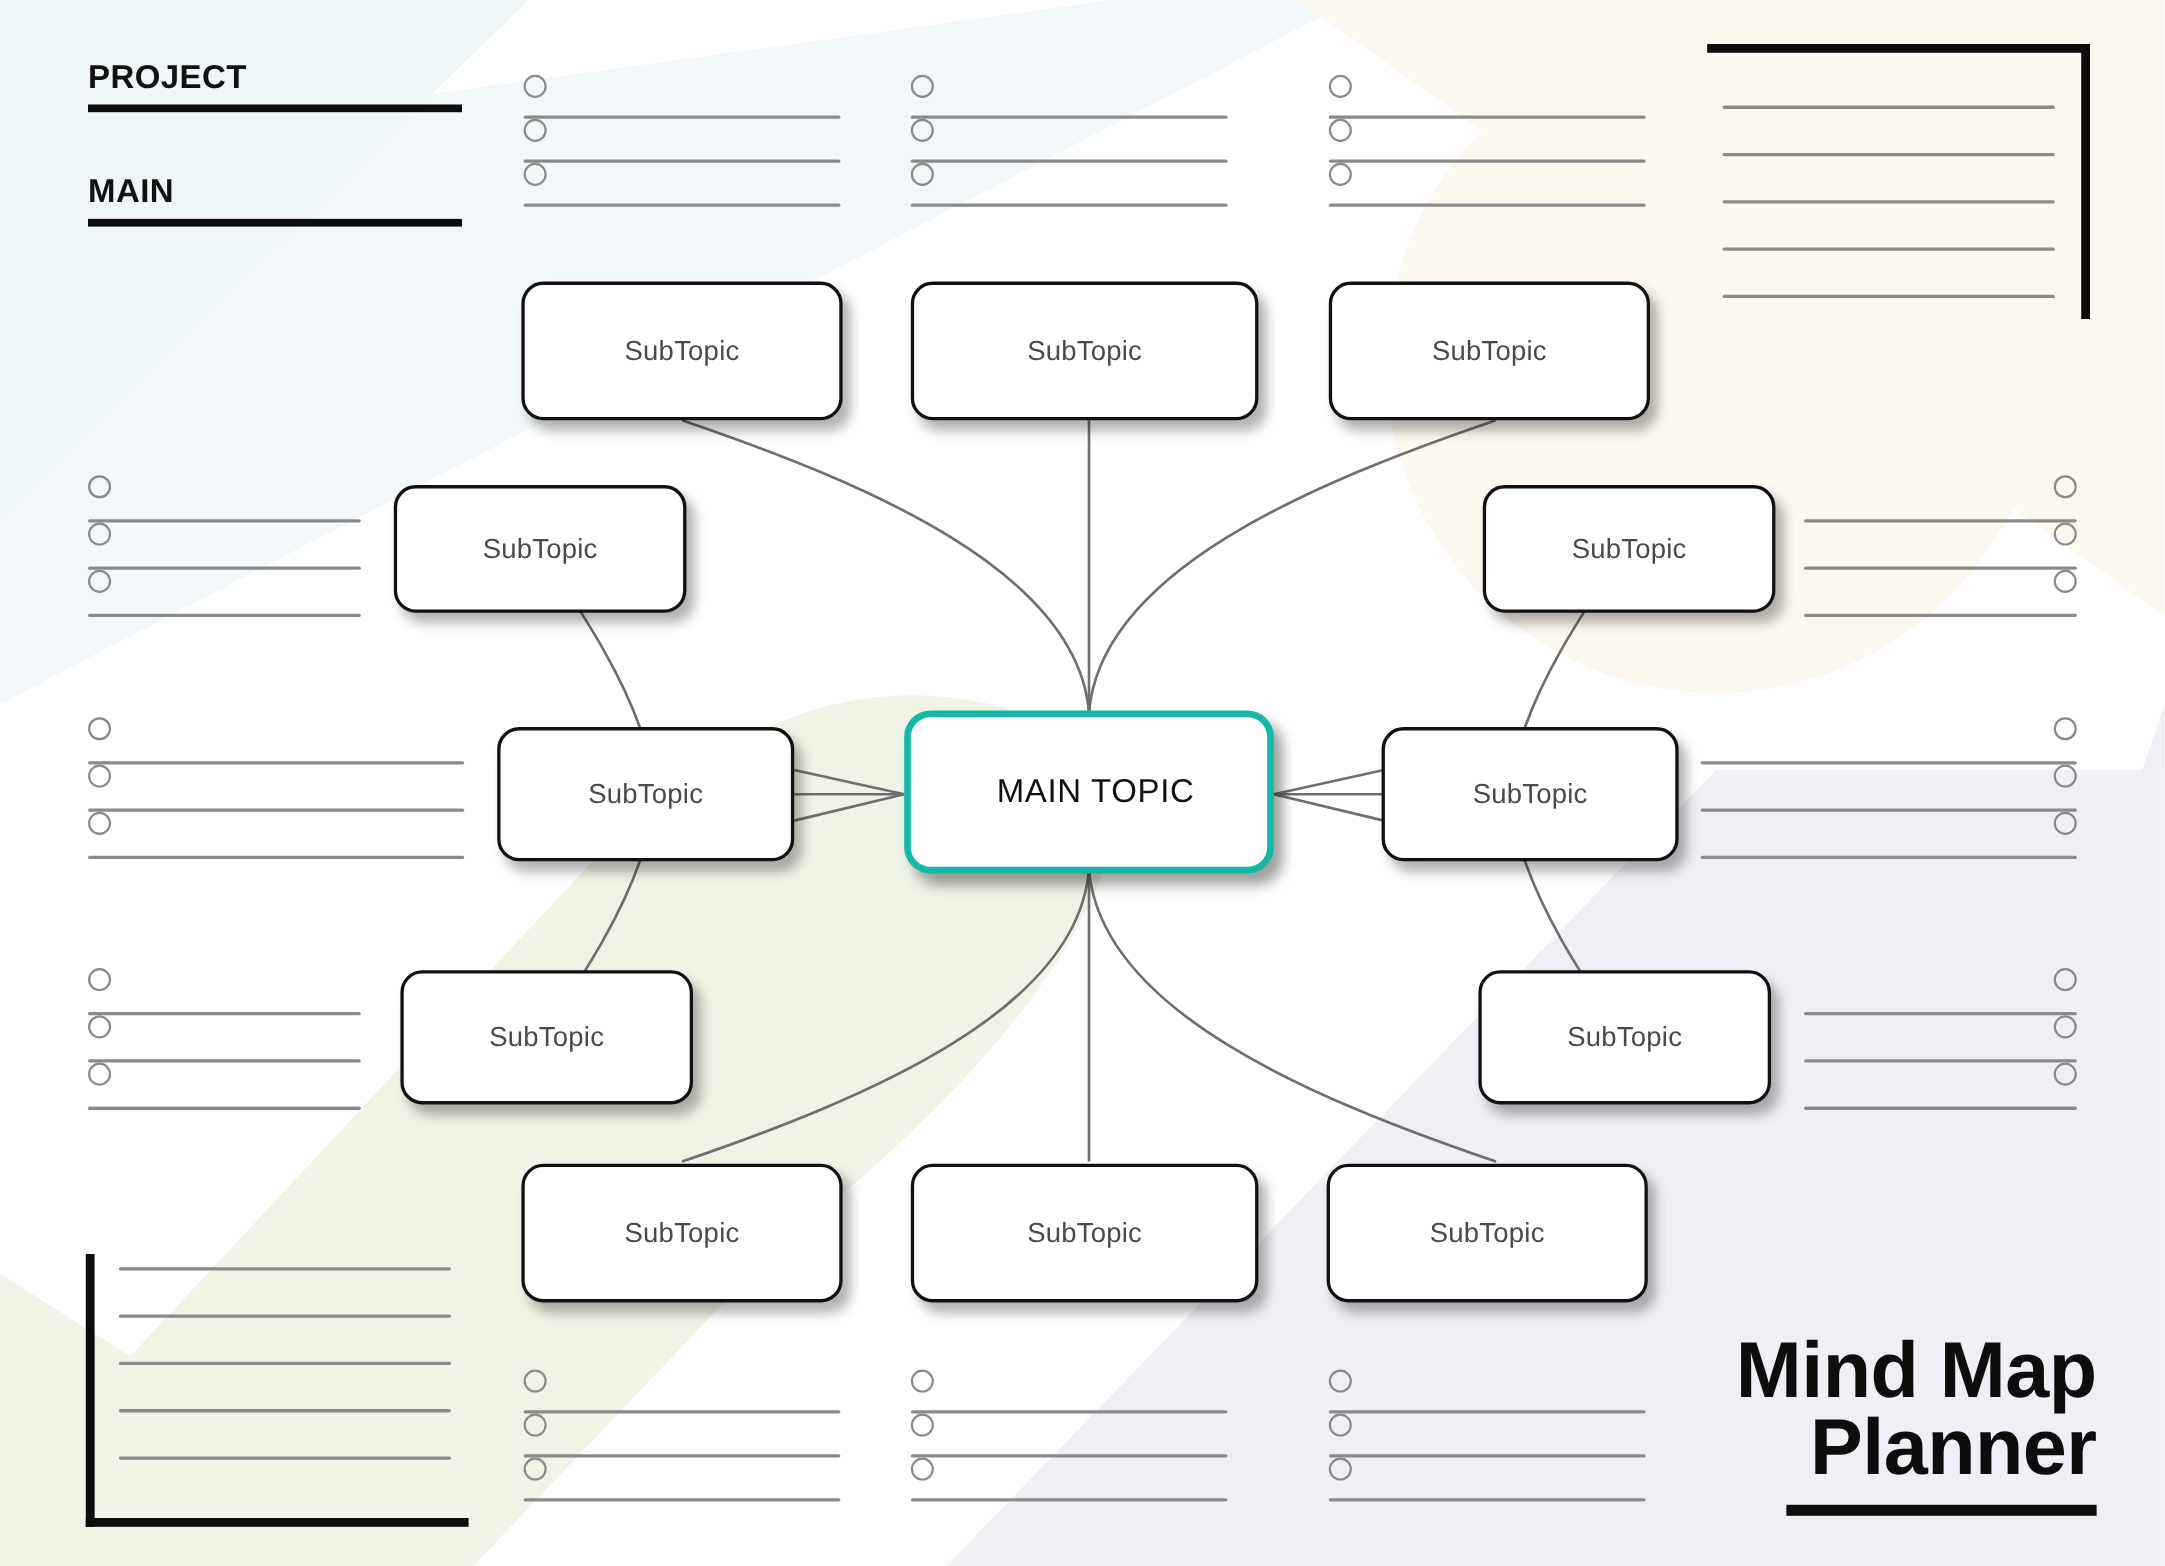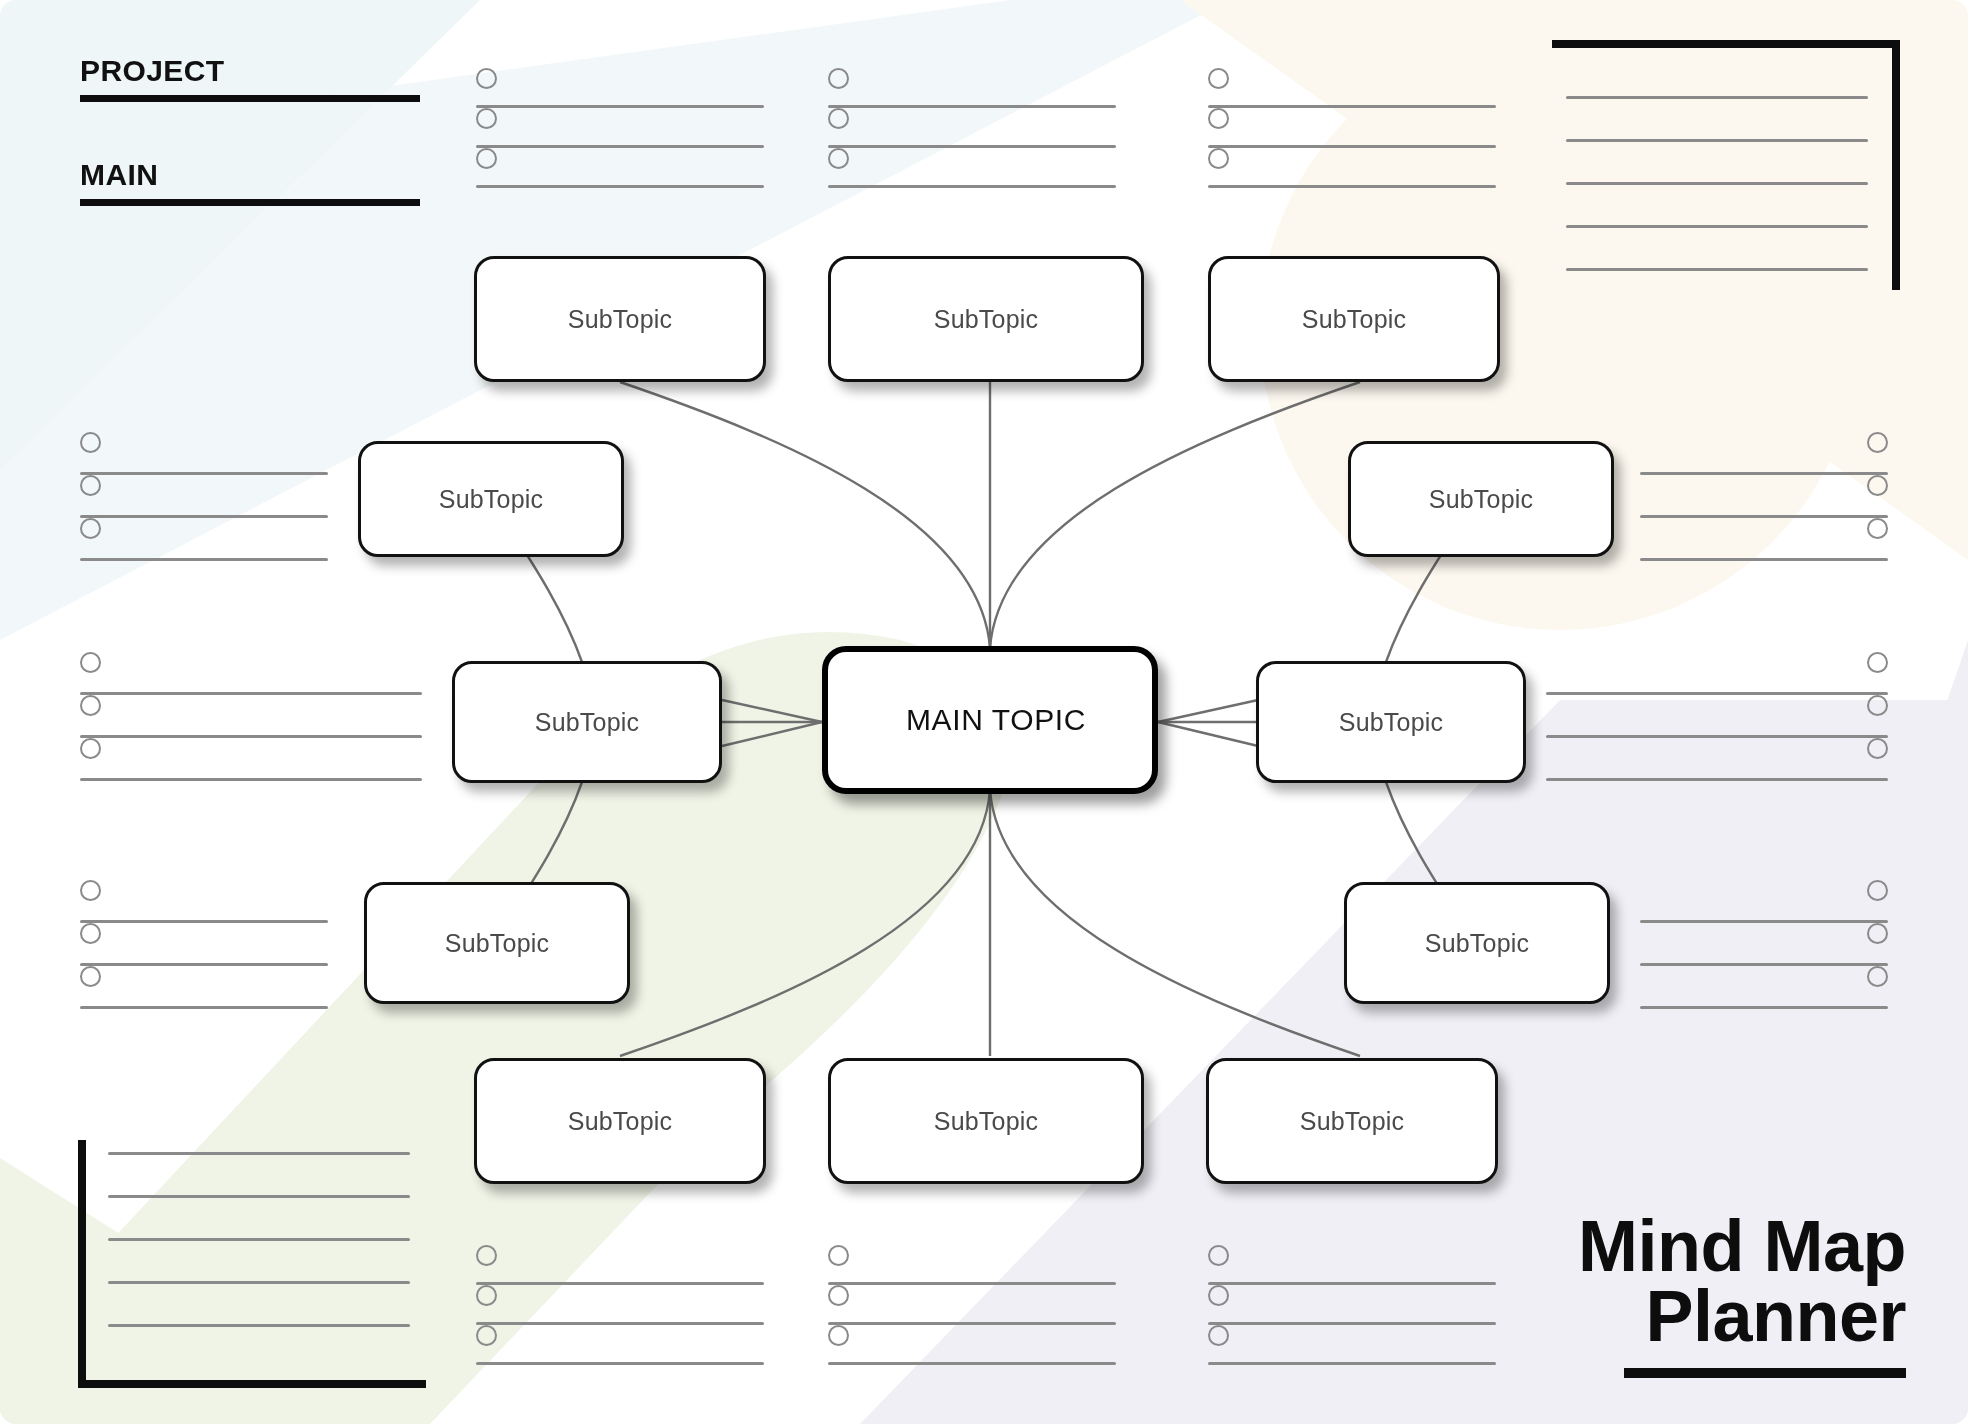--- a/index.html
+++ b/index.html
@@ -7,21 +7,20 @@
     padding: 0;
     background: #ffffff;
   }
   #page {
     position: relative;
     width: 1968px;
     height: 1424px;
     overflow: hidden;
     background: #ffffff;
     font-family: "Liberation Sans", sans-serif;
-    border-radius: 16px;
   }
   #bg-layer, #link-layer {
     position: absolute;
     inset: 0;
     width: 1968px;
     height: 1424px;
     pointer-events: none;
   }
   #content-layer {
     position: absolute;
@@ -94,21 +93,21 @@
     border-radius: 20px;
   }
   .node.sub {
     border: 3px solid #111111;
     box-shadow: 7px 9px 11px rgba(0,0,0,0.30);
     font-size: 25px;
     color: #4a4a4a;
     letter-spacing: 0.2px;
   }
   .node.main {
-    border: 6px solid #000000;
+    border: 6px solid #14b8a6;
     border-radius: 24px;
     box-shadow: 8px 10px 12px rgba(0,0,0,0.38);
     font-size: 30px;
     color: #111111;
     letter-spacing: 0.6px;
     padding-left: 12px;
   }
 
   
   #footer-title {

